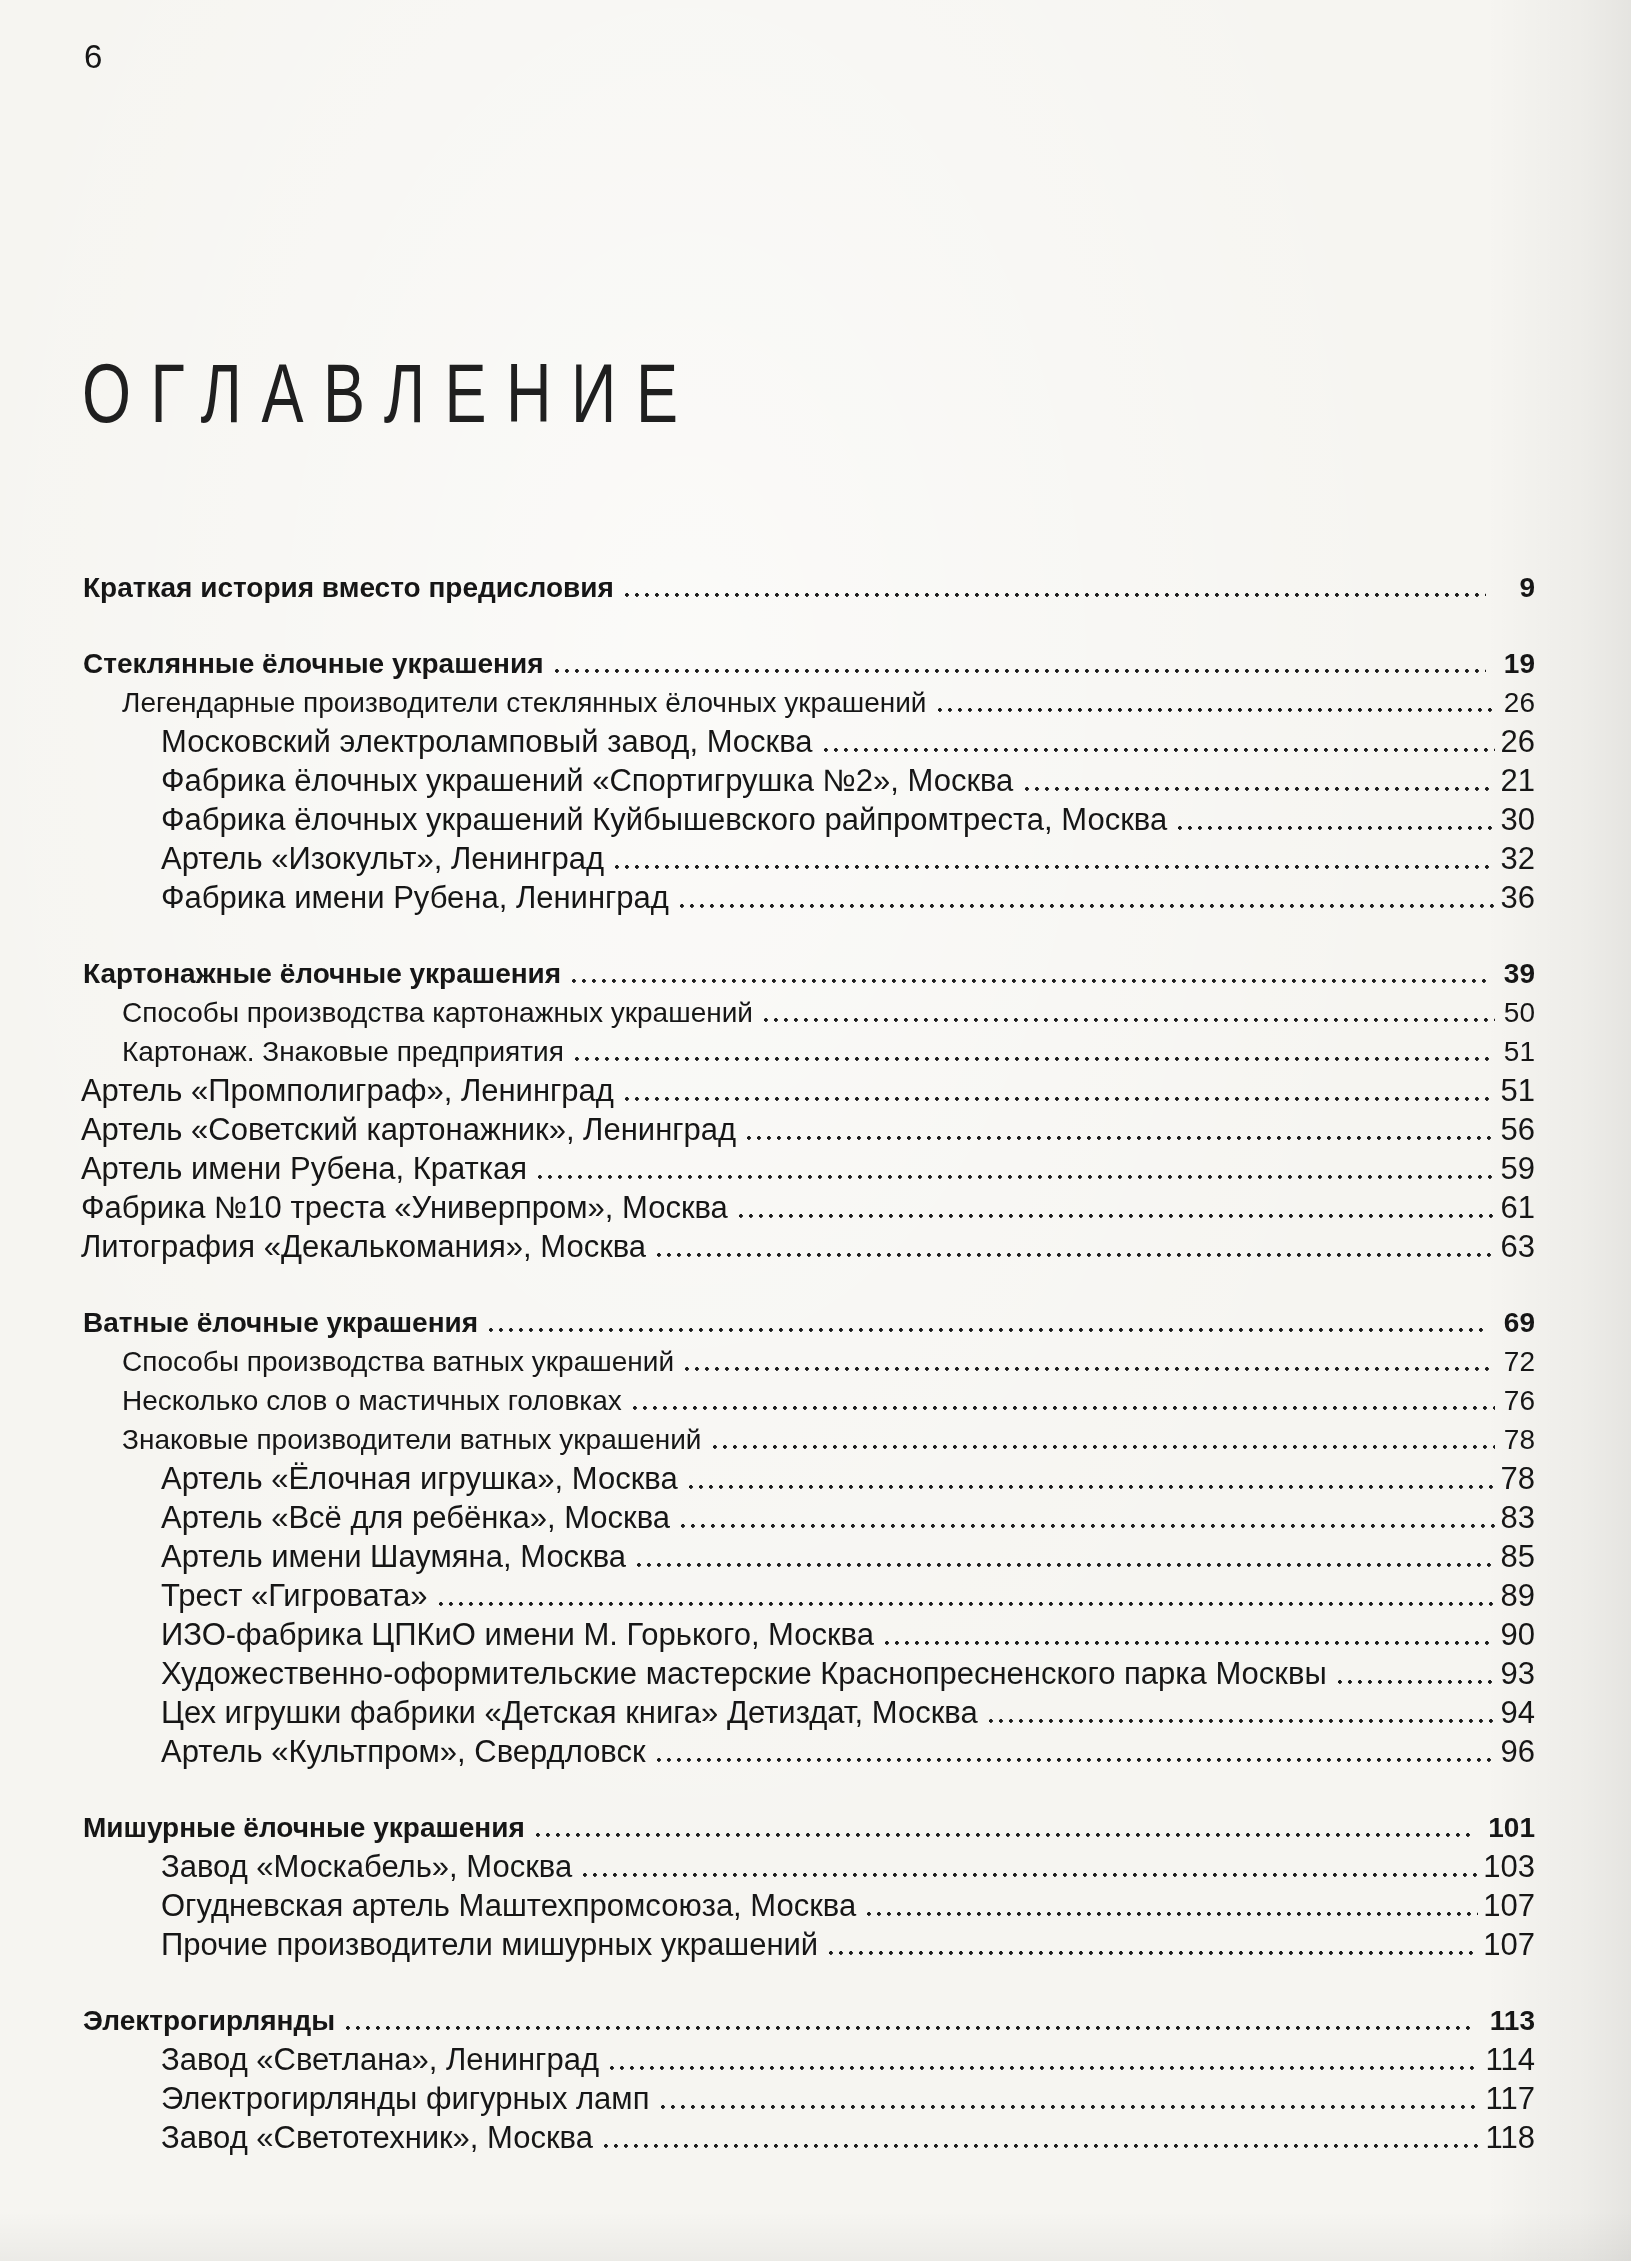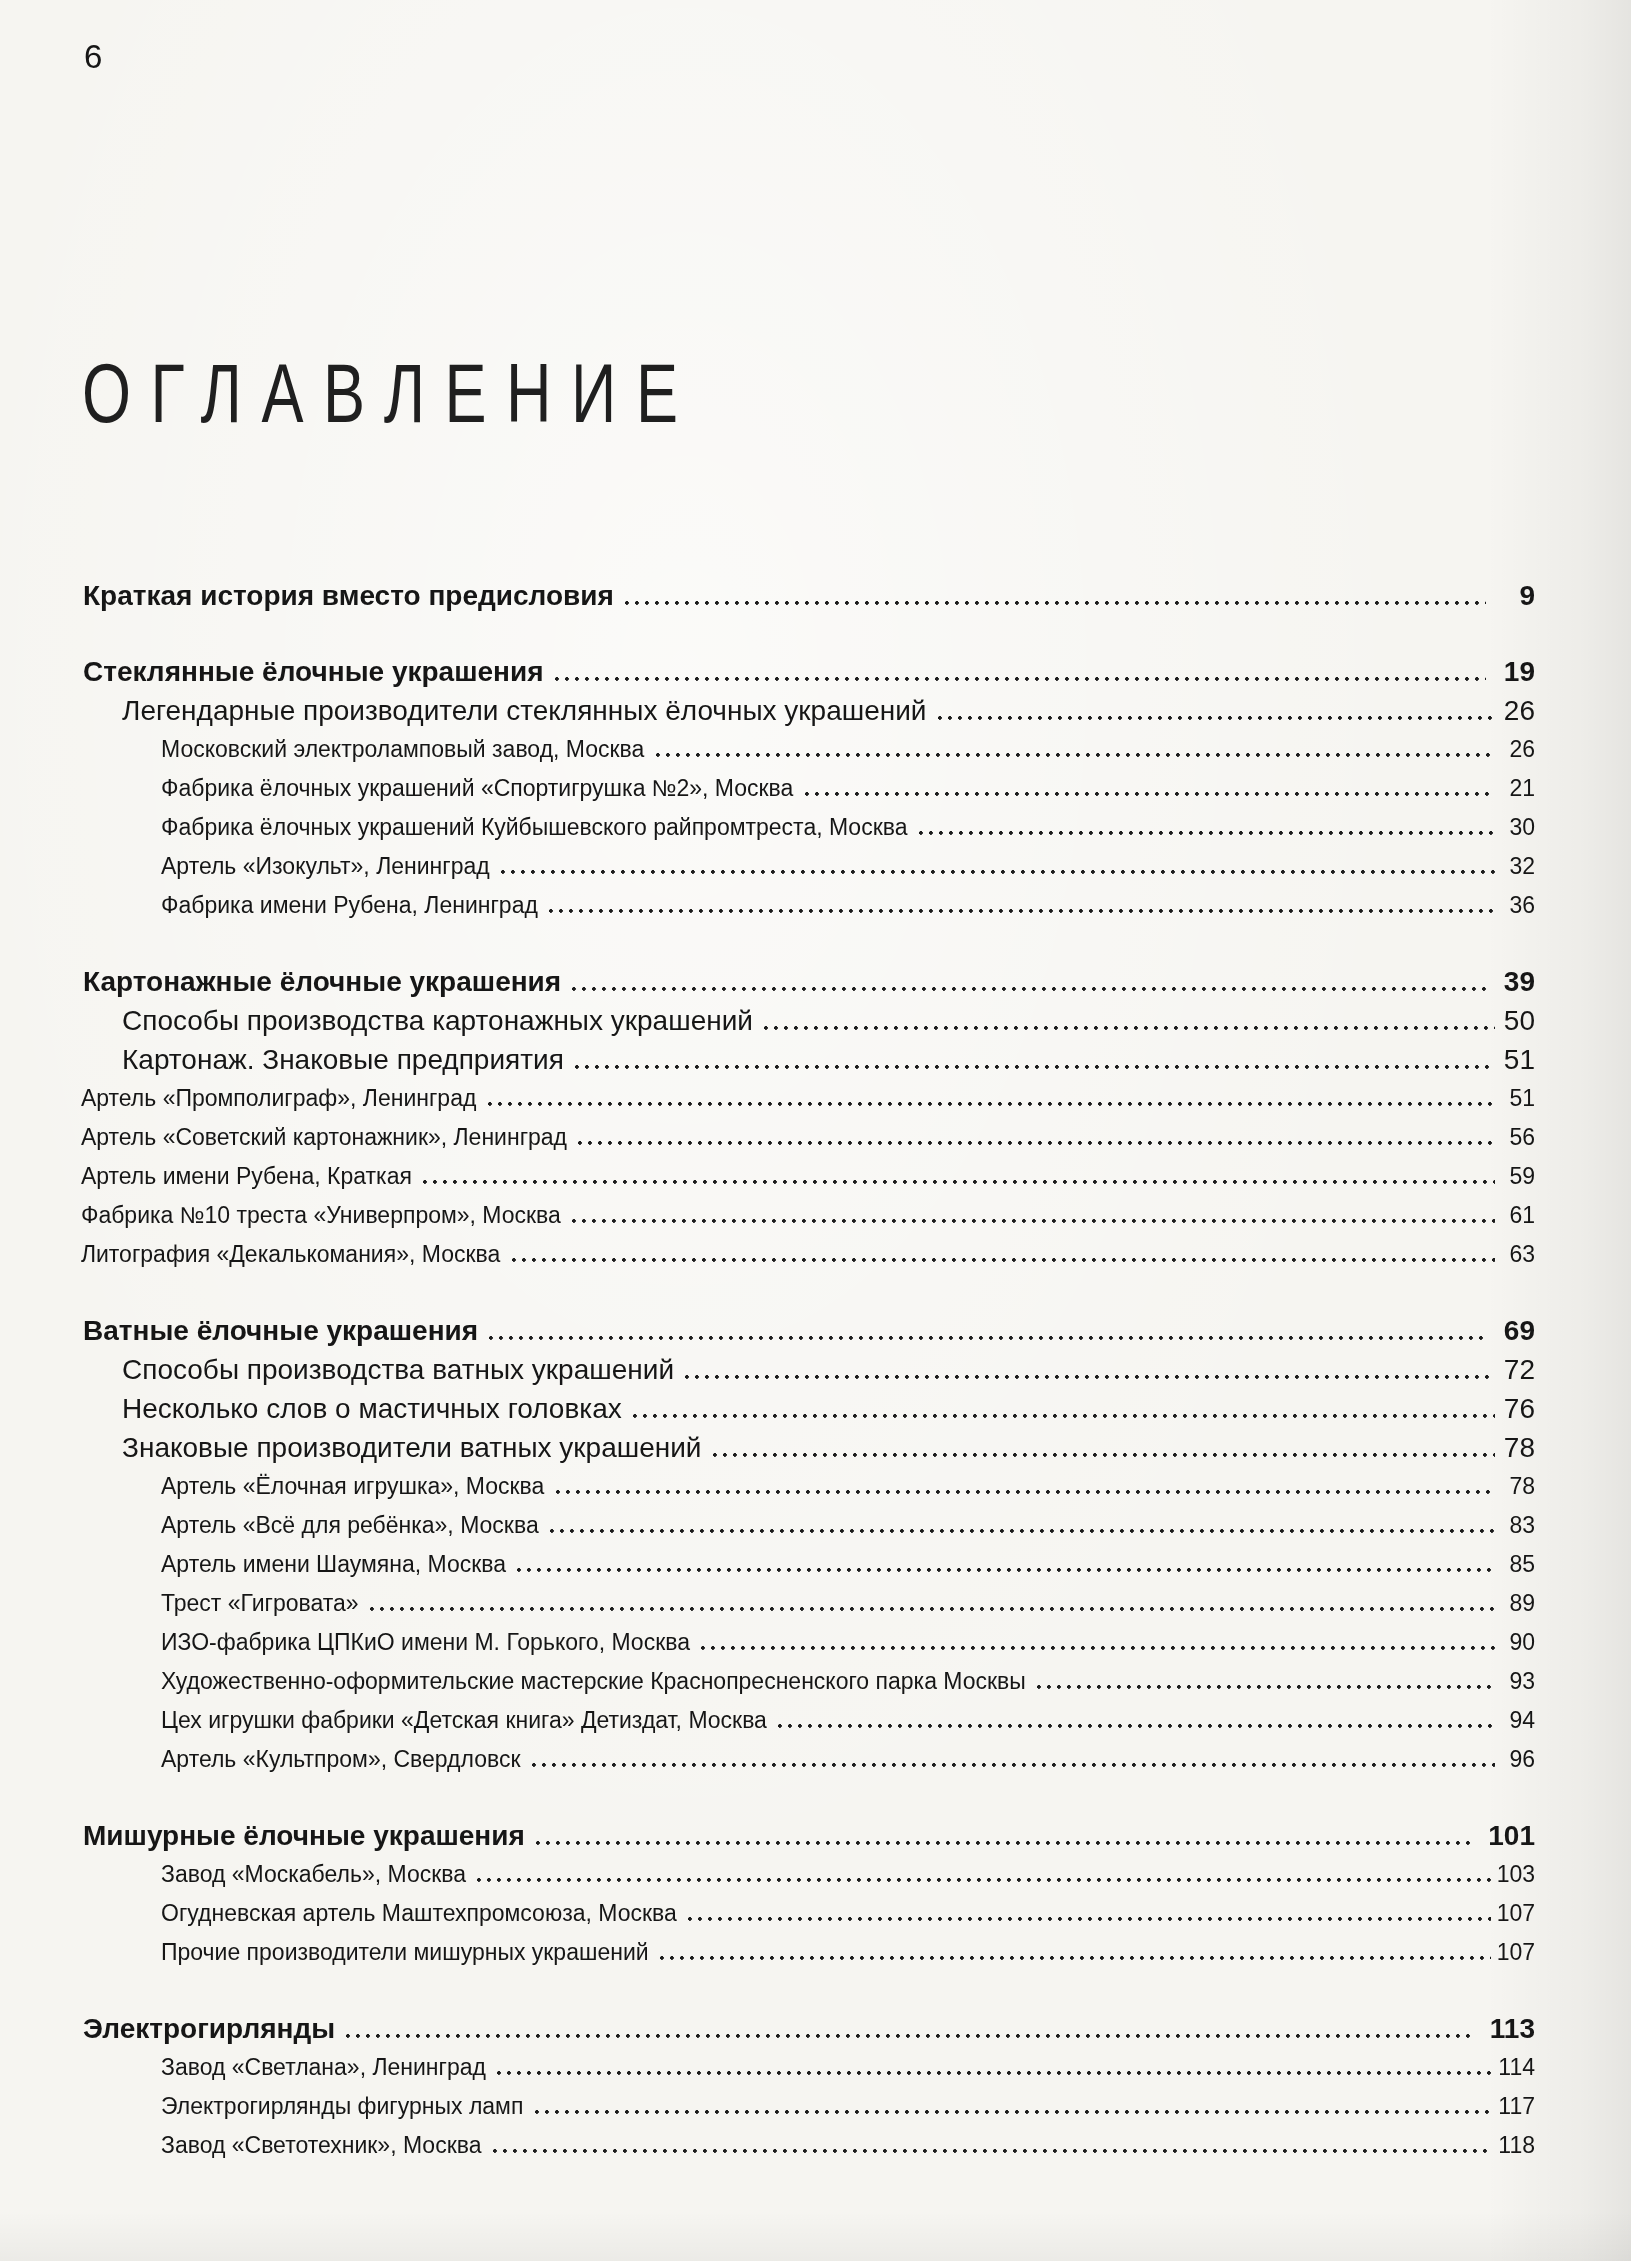--- a/index.html
+++ b/index.html
@@ -27,27 +27,27 @@
     font-size:33px;line-height:1;font-weight:400;
   }
   .title{
     position:absolute;left:82px;top:351px;margin:0;
     font-size:84px;line-height:1;font-weight:100;
     letter-spacing:26px;white-space:nowrap;
     transform:scaleX(0.75);transform-origin:left top;
     color:#1f1f1f;
   }
   .toc{
-    position:absolute;left:83px;top:568px;width:1452px;margin-top:8px;
+    position:absolute;left:83px;top:568px;width:1452px;
   }
   .toc-section + .toc-section{margin-top:37px;}
   .row{
     display:flex;align-items:baseline;
     height:39px;line-height:39px;
-    font-size:23px;
+    font-size:31px;
   }
   .row.chapter{font-weight:700;font-size:28px;}
   .row.section{font-weight:400;font-size:28px;margin-left:39px;}
   .row.item{margin-left:78px;}
   .row.item-flush{margin-left:-2.1px;}
   .label{white-space:nowrap;}
   .dots{
     flex:1 1 auto;display:inline-block;height:7px;min-width:19.4px;
     margin:0 5.5px 0 8.3px;
     background-image:radial-gradient(circle at 4.9px 4.9px, #1c1c1c 1.6px, rgba(0,0,0,0) 2.1px);

